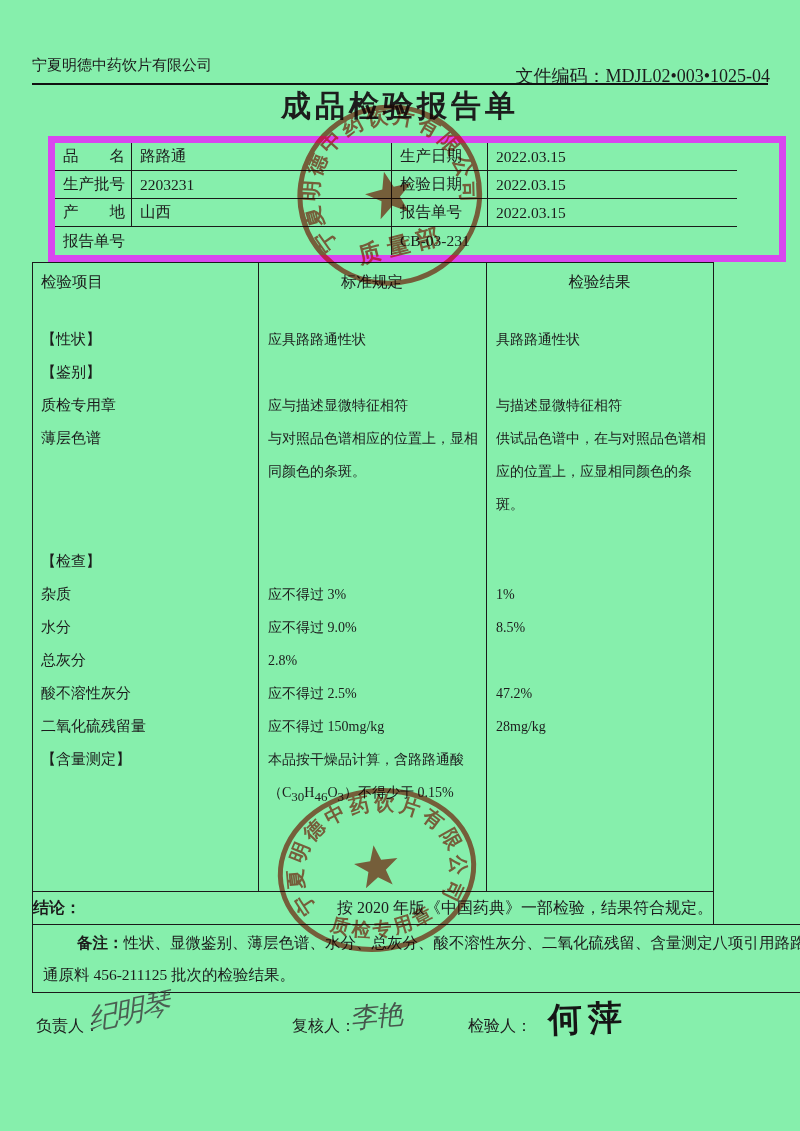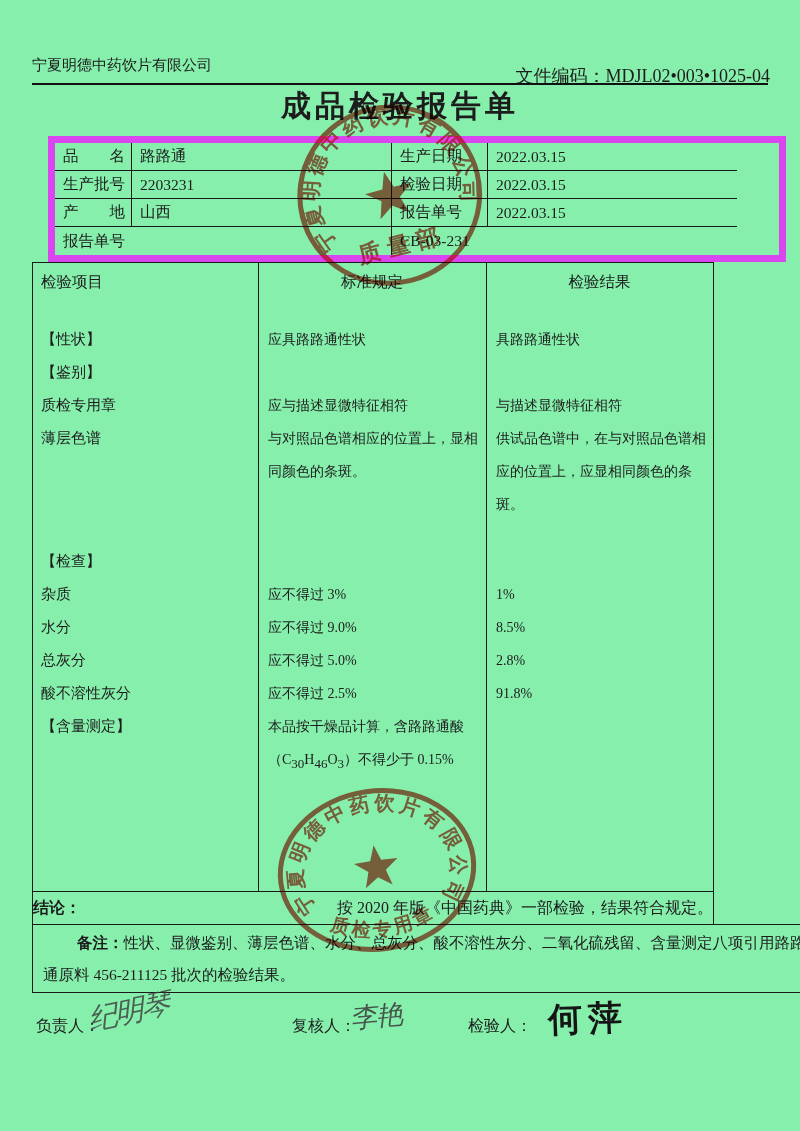--- a/index.html
+++ b/index.html
@@ -145,27 +145,31 @@
       <div class="cell c-std">应不得过 3%</div>
       <div class="cell c-res">1%</div>
     </div>
     <div class="mrow">
       <div class="cell c-item">水分</div>
       <div class="cell c-std">应不得过 9.0%</div>
       <div class="cell c-res">8.5%</div>
     </div>
     <div class="mrow">
       <div class="cell c-item">总灰分</div>
-      <div class="cell c-std">应不得过 5.0%</div>
       <div class="cell c-res">2.8%</div>
     </div>
     <div class="mrow">
       <div class="cell c-item">酸不溶性灰分</div>
       <div class="cell c-std">应不得过 2.5%</div>
-      <div class="cell c-res">91.8%</div>
+      <div class="cell c-res">47.2%</div>
+    </div>
+    <div class="mrow">
+      <div class="cell c-item">二氧化硫残留量</div>
+      <div class="cell c-std">应不得过 150mg/kg</div>
+      <div class="cell c-res">28mg/kg</div>
     </div>
 
     <div class="mrow">
       <div class="cell c-item">【含量测定】</div>
       <div class="cell c-std">
         <span>本品按干燥品计算，含路路通酸</span><br>
         <span><span>（C</span><span class="sub">30</span><span>H</span><span class="sub">46</span><span>O</span><span class="sub">3</span><span>）不得少于 0.15%</span></span>
       </div>
     </div>
   </div>

